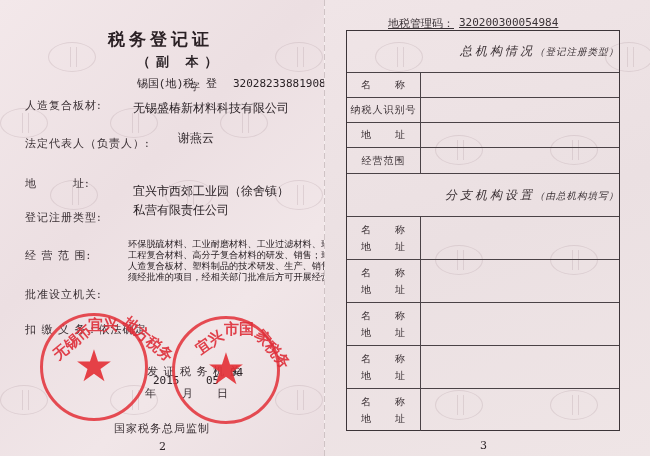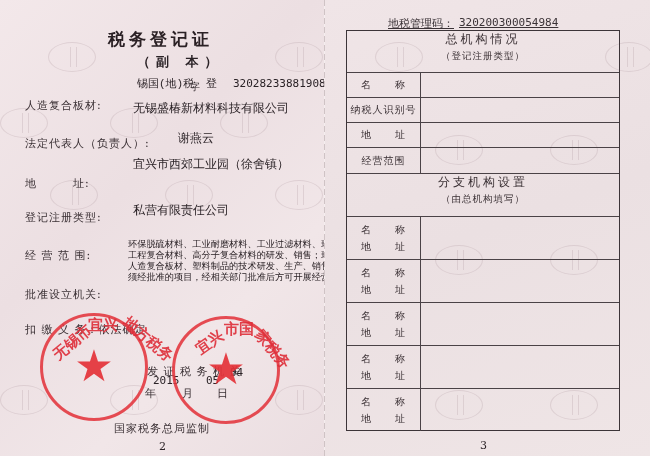--- a/index.html
+++ b/index.html
@@ -57,21 +57,21 @@
   .tbl { position: absolute; left: 346px; top: 30px; width: 274px; height: 401px; border: 1.5px solid #3c3438; }
   .row { position: absolute; left: 0; width: 100%; border-bottom: 1px solid #4a4246; }
   .cell-label {
     position: absolute; left: 0; top: 0; height: 100%; width: 74px;
     border-right: 1px solid #4a4246;
     display: flex; align-items: center; justify-content: center;
     font-size: 10px; color: #3a3034; letter-spacing: 1px;
   }
   .cell-label.spread { justify-content: space-between; padding: 0 14px; }
   .cell-value { position: absolute; left: 74px; top: 0; right: 0; height: 100%; }
-  .section-head { display: flex; flex-direction: column; align-items: center; justify-content: flex-start; }
+  .section-head { display: flex; flex-direction: row; align-items: center; justify-content: flex-end; font-style: italic; }
   .section-title { font-size: 12px; letter-spacing: 3px; color: #3a3034; }
   .section-sub { font-size: 9.5px; color: #3a3034; letter-spacing: 1px; margin-top: 2px; }
   .branch-labels { flex-direction: column; justify-content: space-around; align-items: stretch; padding: 4px 14px; }
   .branch-labels span.pair { display: flex; justify-content: space-between; }
 </style>
 </head>
 <body>
 
 <div class="page page-left">
   <div class="watermark" style="left:48px;top:42px"></div>
@@ -94,21 +94,21 @@
   <div class="abs value" style="left:206px;top:76px;font-size:11px">登</div>
   <div class="abs mono" style="left:233px;top:77px">320282338819080</div>
 
   <div class="abs label" style="left:25px;top:98px">人造复合板材:</div>
   <div class="abs value" style="left:133px;top:100px">无锡盛椿新材料科技有限公司</div>
 
   <div class="abs label" style="left:25px;top:136px">法定代表人（负责人）:</div>
   <div class="abs value" style="left:178px;top:130px">谢燕云</div>
 
   <div class="abs label" style="left:25px;top:176px;white-space:pre">地        址:</div>
-  <div class="abs value" style="left:133px;top:156px">宜兴市西郊工业园（徐舍镇）</div>
+  <div class="abs value" style="left:133px;top:183px">宜兴市西郊工业园（徐舍镇）</div>
 
   <div class="abs label" style="left:25px;top:210px">登记注册类型:</div>
   <div class="abs value" style="left:133px;top:202px">私营有限责任公司</div>
 
   <div class="abs label" style="left:25px;top:248px">经 营 范 围:</div>
   <div class="abs scope" style="left:128px;top:238px;width:240px">环保脱硫材料、工业耐磨材料、工业过滤材料、环保填料、工程复合材料、高分子复合材料的研发、销售；环保设备、人造复合板材、塑料制品的技术研发、生产、销售。（依法须经批准的项目，经相关部门批准后方可开展经营活动）</div>
 
   <div class="abs label" style="left:25px;top:287px">批准设立机关:</div>
 
   <div class="abs label" style="left:25px;top:322px">扣 缴 义 务：依法确定</div>

